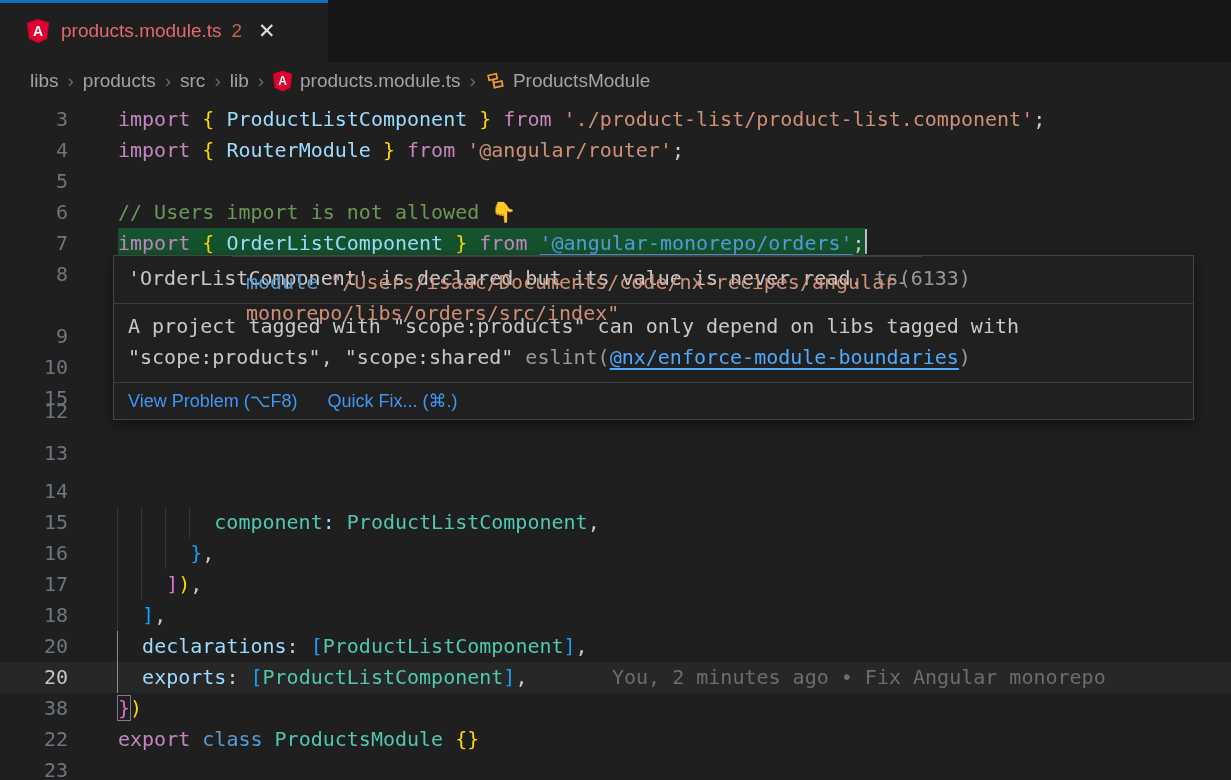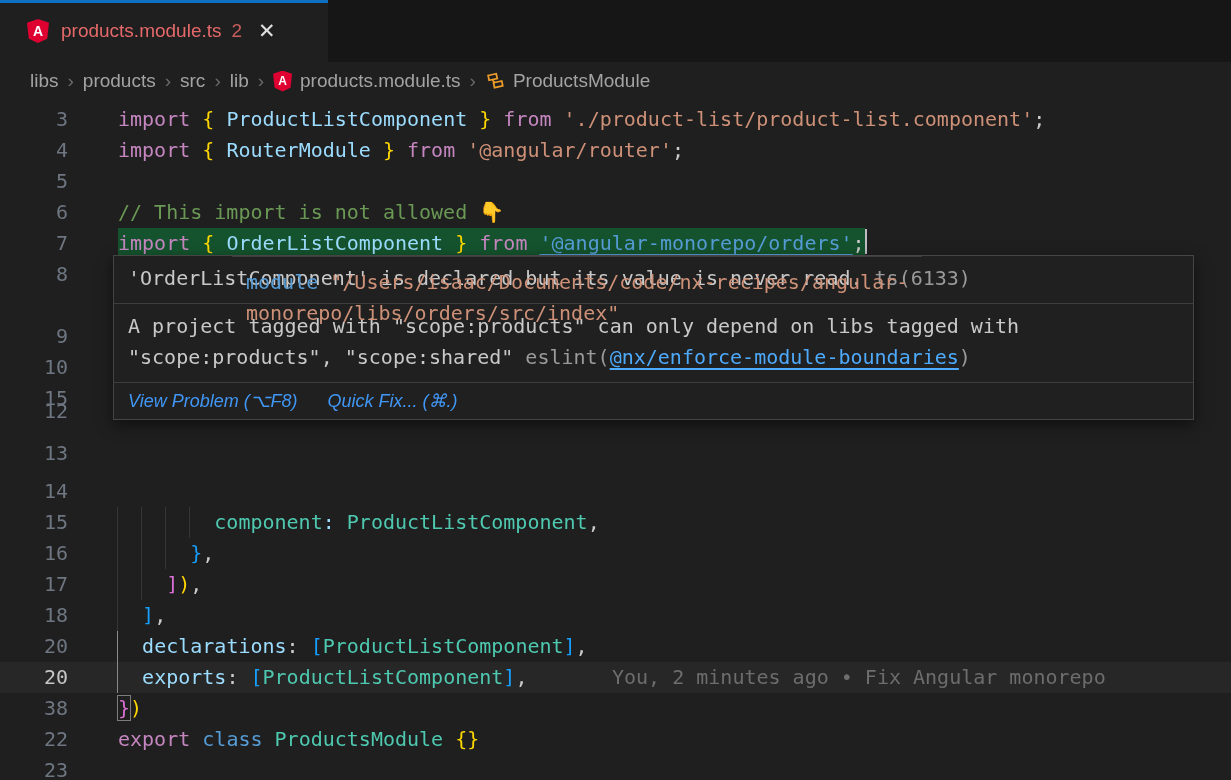--- a/index.html
+++ b/index.html
@@ -56,21 +56,21 @@
 
   
   .hover { position:absolute; left:113px; top:155px; width:1081px; background:#202020;
            border:1px solid #454545; box-shadow:0 5px 14px rgba(0,0,0,.5); z-index:10; }
   .hv-sec { padding:7px 14px 9px 14px; line-height:31px; color:#c9c9c9; white-space:pre-wrap; }
   .hv-sec + .hv-sec { border-top:1px solid #3d3d3d; }
   .hv-sec.code { padding:10px 14px; }
   .hv-dim { color:#9a9a9a; }
   .hv-link { color:#4daafc; text-decoration:underline; text-underline-offset:4px; cursor:pointer; }
   .hv-actions { border-top:1px solid #3d3d3d; padding:7px 14px; line-height:22px;
-                font-family:"Liberation Sans",sans-serif; font-size:18px;font-style:italic; }
+                font-family:"Liberation Sans",sans-serif; font-size:18px; }
   .hv-action { color:#4097f5; margin-right:30px; cursor:pointer; }
 </style>
 </head>
 <body>
 
 <div class="tabbar">
   <div class="tab">
     <span class="ng-icon">
         <i>A</i>
       </span>
@@ -114,21 +114,21 @@
         </g>
       </svg>
       <span>ProductsModule</span>
     </span>
   </div>
 
 <div class="editor" id="editor">
     <div class="row" style="top: 4px;"><span class="num">3</span><span class="code"><span class="tk-kw">import</span><span class="tk-t"> </span><span class="tk-b1">{</span><span class="tk-t"> </span><span class="tk-id">ProductListComponent</span><span class="tk-t"> </span><span class="tk-b1">}</span><span class="tk-t"> </span><span class="tk-kw">from</span><span class="tk-t"> </span><span class="tk-str">'./product-list/product-list.component'</span><span class="tk-t">;</span></span></div>
     <div class="row" style="top: 35px;"><span class="num">4</span><span class="code"><span class="tk-kw">import</span><span class="tk-t"> </span><span class="tk-b1">{</span><span class="tk-t"> </span><span class="tk-id">RouterModule</span><span class="tk-t"> </span><span class="tk-b1">}</span><span class="tk-t"> </span><span class="tk-kw">from</span><span class="tk-t"> </span><span class="tk-str">'@angular/router'</span><span class="tk-t">;</span></span></div>
     <div class="row" style="top: 66px;"><span class="num">5</span><span class="code"></span></div>
-    <div class="row" style="top: 97px;"><span class="num">6</span><span class="code"><span class="tk-com">// This import is not allowed </span><span class="tk-t">👇</span></span></div>
+    <div class="row" style="top: 97px;"><span class="num">6</span><span class="code"><span class="tk-com">// Users import is not allowed </span><span class="tk-t">👇</span></span></div>
     <div class="row" style="top: 128px;"><span class="num">7</span><span class="code"><span class="hl7 sq-warn"><span class="sq-err"><span class="tk-kw">import</span><span class="tk-t"> </span><span class="tk-b1">{</span><span class="tk-t"> </span><span class="tk-id">OrderListComponent</span><span class="tk-t"> </span><span class="tk-b1">}</span><span class="tk-t"> </span><span class="tk-kw">from</span><span class="tk-t"> </span><span class="tk-link">'@angular-monorepo/orders'</span><span class="tk-t">;</span></span></span><span class="cursor"></span></span></div>
     <div class="row" style="top: 159px;"><span class="num">8</span><span class="code"></span></div>
     <div class="row" style="top: 221px;"><span class="num">9</span><span class="code"></span></div>
     <div class="row" style="top: 252px;"><span class="num">10</span><span class="code"></span></div>
     <div class="row" style="top: 283px;"><span class="num">15</span><span class="code"></span></div>
     <div class="row" style="top: 296px;"><span class="num">12</span><span class="code"></span></div>
     <div class="row" style="top: 338px;"><span class="num">13</span><span class="code"></span></div>
     <div class="row" style="top: 376px;"><span class="num">14</span><span class="code"></span></div>
     <div class="row" style="top: 407px;"><span class="num">15</span><span class="code"><span class="tk-t">        </span><span class="tk-cls">component</span><span class="tk-id">:</span><span class="tk-t"> </span><span class="tk-cls">ProductListComponent</span><span class="tk-t">,</span></span></div>
     <div class="row" style="top: 438px;"><span class="num">16</span><span class="code"><span class="tk-t">      </span><span class="tk-b3">}</span><span class="tk-t">,</span></span></div>

